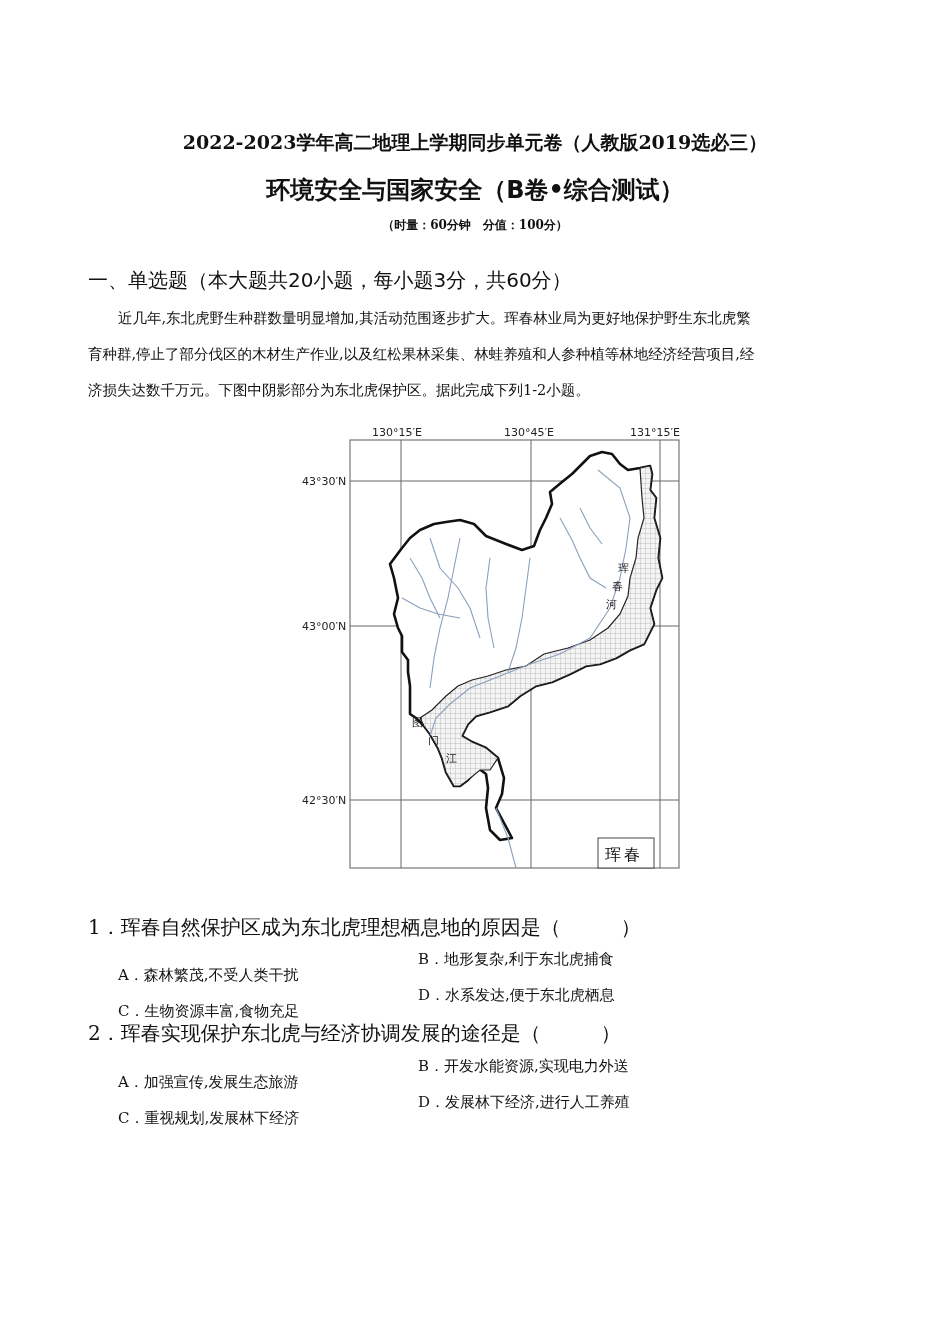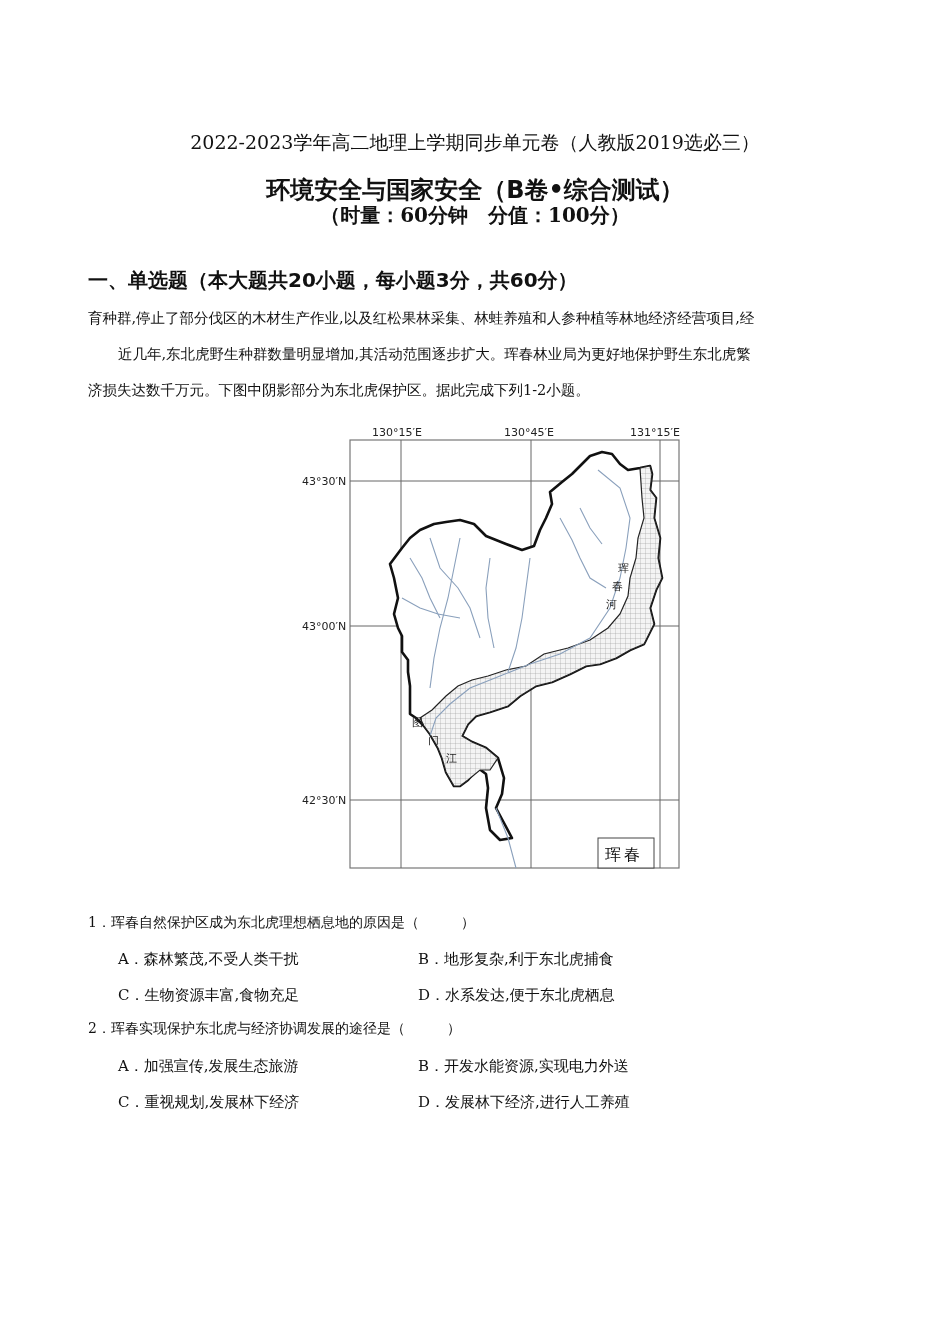--- a/index.html
+++ b/index.html
@@ -1,44 +1,44 @@
 <!DOCTYPE html>
 <html><head>
 <meta charset="utf-8">
 <style>
   html, body { margin: 0; padding: 0; background: #ffffff; }
   body { width: 950px; height: 1344px; position: relative; overflow: hidden;
          font-family: "DejaVu Serif", "Liberation Serif", serif; color: #111; }
   .abs { position: absolute; }
   .center { left: 0; width: 950px; text-align: center; }
-  .h-sub { top: 130px; font-size: 19px; font-weight: normal; letter-spacing: 0px; }
+  .h-sub { top: 130px; font-size: 19px; font-weight: bold; letter-spacing: 0px; }
   .h-main { top: 174px; font-size: 24px; font-weight: bold; font-family: "DejaVu Sans", "Liberation Sans", sans-serif; }
-  .h-meta { top: 202px; font-size: 20px; font-weight: bold; }
-  .sec { left: 88px; top: 267px; font-size: 20px; font-weight: bold; font-family: "DejaVu Sans", "Liberation Sans", sans-serif; }
+  .h-meta { top: 217px; font-size: 12px; font-weight: bold; }
+  .sec { left: 88px; top: 267px; font-size: 20px; font-weight: normal; font-family: "DejaVu Sans", "Liberation Sans", sans-serif; }
   .para { left: 88px; width: 775px; font-size: 14.5px; line-height: 36px; }
   .para .indent { display: inline-block; width: 30px; }
-  .q { left: 88px; font-size: 14px; }
+  .q { left: 88px; font-size: 20px; }
   .opt { font-size: 15px; }
-  .optA { left: 118px; }
+  .optA { left: 118px; margin-top: 16px; }
   .optB { left: 418px; }
   #map { left: 290px; top: 418px; }
   .lbl { font-family: "DejaVu Sans", "Liberation Sans", sans-serif; font-size: 11px; fill: #222; }
 </style>
 </head>
 <body>
 
 <div class="abs center h-sub">2022-2023学年高二地理上学期同步单元卷（人教版2019选必三）</div>
 <div class="abs center h-main">环境安全与国家安全（B卷•综合测试）</div>
 <div class="abs center h-meta">（时量：60分钟　分值：100分）</div>
 
 <div class="abs sec">一、单选题（本大题共20小题，每小题3分，共60分）</div>
 
 <div class="abs para" style="top:300px">
+  <div><span class="indent"></span><span>近几年,东北虎野生种群数量明显增加,其活动范围逐步扩大。珲春林业局为更好地保护野生东北虎繁</span></div>
   <div><span>育种群,停止了部分伐区的木材生产作业,以及红松果林采集、林蛙养殖和人参种植等林地经济经营项目,经</span></div>
-  <div><span class="indent"></span><span>近几年,东北虎野生种群数量明显增加,其活动范围逐步扩大。珲春林业局为更好地保护野生东北虎繁</span></div>
   <div><span>济损失达数千万元。下图中阴影部分为东北虎保护区。据此完成下列1-2小题。</span></div>
 </div>
 
 <svg id="map" class="abs" width="420" height="470" viewBox="0 0 420 470">
   <defs>
     <pattern id="grid" width="5" height="5" patternUnits="userSpaceOnUse">
       <rect width="5" height="5" fill="#f4f4f4"></rect>
       <path d="M5 0 L0 0 0 5" fill="none" stroke="#9a9a9a" stroke-width="0.6"></path>
     </pattern>
   </defs>

